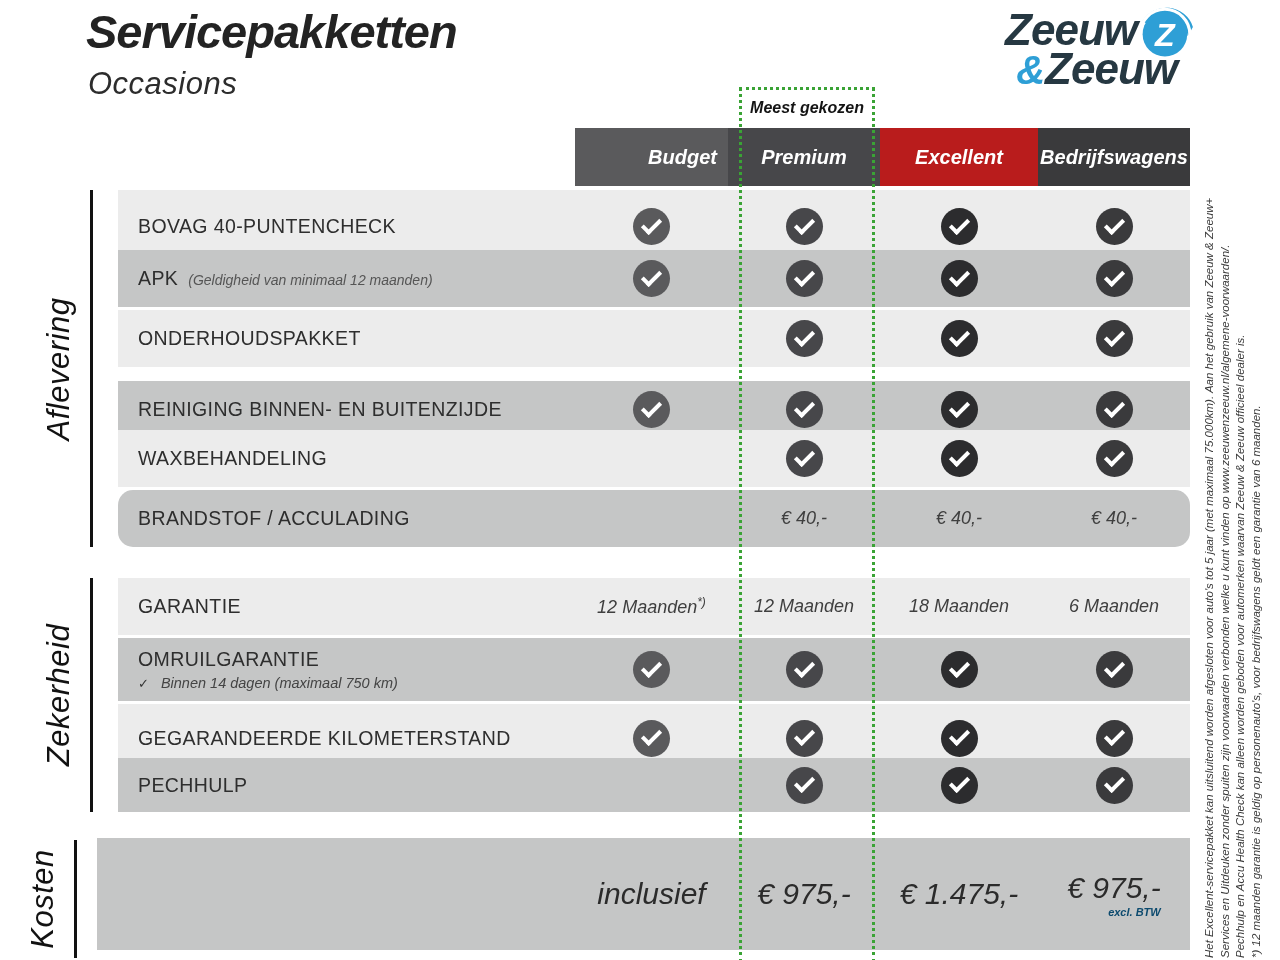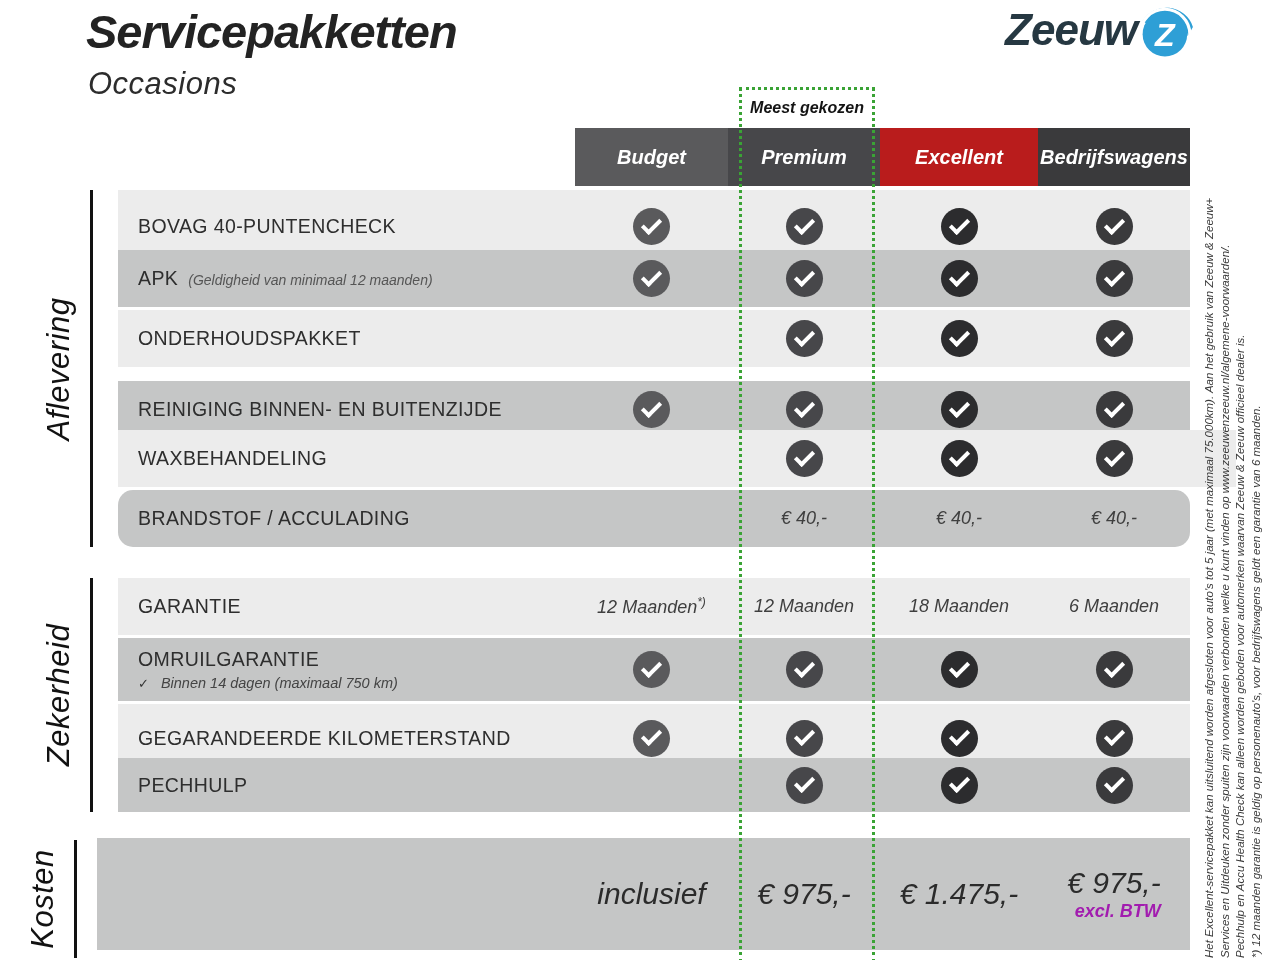--- a/index.html
+++ b/index.html
@@ -21,21 +21,21 @@
   .logo-line1{display:flex;align-items:center;justify-content:flex-end;}
   .logo-line2{text-align:right;padding-right:18px;margin-top:-14px;}
   .logo-word{font-size:44px;font-weight:bold;font-style:italic;color:#263842;letter-spacing:-1px;}
   .logo-amp{font-size:40px;font-weight:bold;font-style:italic;color:#2e9fd6;}
   .logo-badge{width:56px;height:56px;margin-left:2px;}
   
   .colhead{
     position:absolute;top:128px;height:58px;display:flex;align-items:center;
     justify-content:center;color:#fff;font-size:20px;font-weight:bold;font-style:italic;
   }
-  .h-budget{left:575px;width:153px;background:#5a5a5c;}
+  .h-budget{left:575px;width:153px;background:#5a5a5c;padding-left:31px;}
   .h-premium{left:728px;width:152px;background:#47474a;}
   .h-excellent{left:880px;width:158px;background:#b91c1c;}
   .h-bedrijfswagens{left:1038px;width:152px;background:#3a3a3c;}
   
   .highlight-box{
     position:absolute;left:739px;top:87px;width:130px;height:873px;
     border:3px dotted #3aa335;border-bottom:none;pointer-events:none;z-index:5;
   }
   .highlight-label{
     text-align:center;margin-top:9px;font-size:16px;font-weight:bold;
@@ -88,21 +88,21 @@
   }
   
   .kosten-band{position:absolute;left:97px;top:838px;width:1093px;height:112px;background:#c5c6c6;}
   .kcell{position:absolute;top:0;bottom:0;display:flex;align-items:center;justify-content:center;}
   .kb{left:478px;width:153px;}
   .kp{left:631px;width:152px;}
   .ke{left:783px;width:158px;}
   .kw{left:941px;width:152px;}
   .kval{font-size:30px;font-weight:normal;font-style:italic;color:#2b2b2b;white-space:nowrap;}
   .kost-col{display:flex;flex-direction:column;align-items:flex-end;}
-  .ksub{font-size:18px;font-weight:bold;font-style:italic;color:#a21caf;margin-top:1px;}
+  .ksub{font-size:11px;font-weight:bold;font-style:italic;color:#0c4a6e;margin-top:1px;}
   
   .footnotes{
     position:absolute;left:1202px;top:958px;width:828px;height:62px;
     transform:rotate(-90deg);transform-origin:0 0;
     font-size:11.5px;font-style:italic;color:#3a3a3a;line-height:15.5px;white-space:nowrap;
   }
 </style>
 </head>
 <body>
 
@@ -112,20 +112,23 @@
 <div class="logo">
   <div class="logo-line1">
     <span class="logo-word">Zeeuw</span>
     <svg class="logo-badge" viewBox="0 0 54 54">
       <path d="M 3,19 A 27,27 0 0 1 52,24 L 47,33 A 22,22 0 0 0 9,21 Z" fill="#2e9fd6"></path>
       <circle cx="25" cy="31" r="24" fill="none" stroke="#ffffff" stroke-width="3"></circle>
       <circle cx="25" cy="31" r="21.5" fill="#2e9fd6"></circle>
       <text x="25" y="42" text-anchor="middle" font-size="31" font-weight="bold" font-style="italic" fill="#ffffff" font-family="Liberation Sans, sans-serif">Z</text>
     </svg>
   </div>
+  <div class="logo-line2">
+    <span class="logo-amp">&amp;</span><span class="logo-word">Zeeuw</span>
+  </div>
 </div>
 
 <div class="section" style="left:28px;top:190px;height:357px;">
   <span>Aflevering</span>
 </div>
 <div class="section" style="left:28px;top:578px;height:234px;">
   <span>Zekerheid</span>
 </div>
 <div class="section" style="left:12px;top:840px;height:118px;">
   <span>Kosten</span>
@@ -195,21 +198,21 @@
       <span class="check c-premium"></span>
     </div>
   <div class="cell ce">
       <span class="check c-excellent"></span>
     </div>
   <div class="cell cw">
       <span class="check c-bedrijfswagens"></span>
     </div>
 </div>
 
-<div class="row bg-light" style="top:430px;height:57px;padding-left:46px;">
+<div class="row bg-light" style="top:430px;height:57px;">
   <div class="rlabel">WAXBEHANDELING</div>
   <div class="cell cp">
       <span class="check c-premium"></span>
     </div>
   <div class="cell ce">
       <span class="check c-excellent"></span>
     </div>
   <div class="cell cw">
       <span class="check c-bedrijfswagens"></span>
     </div>

